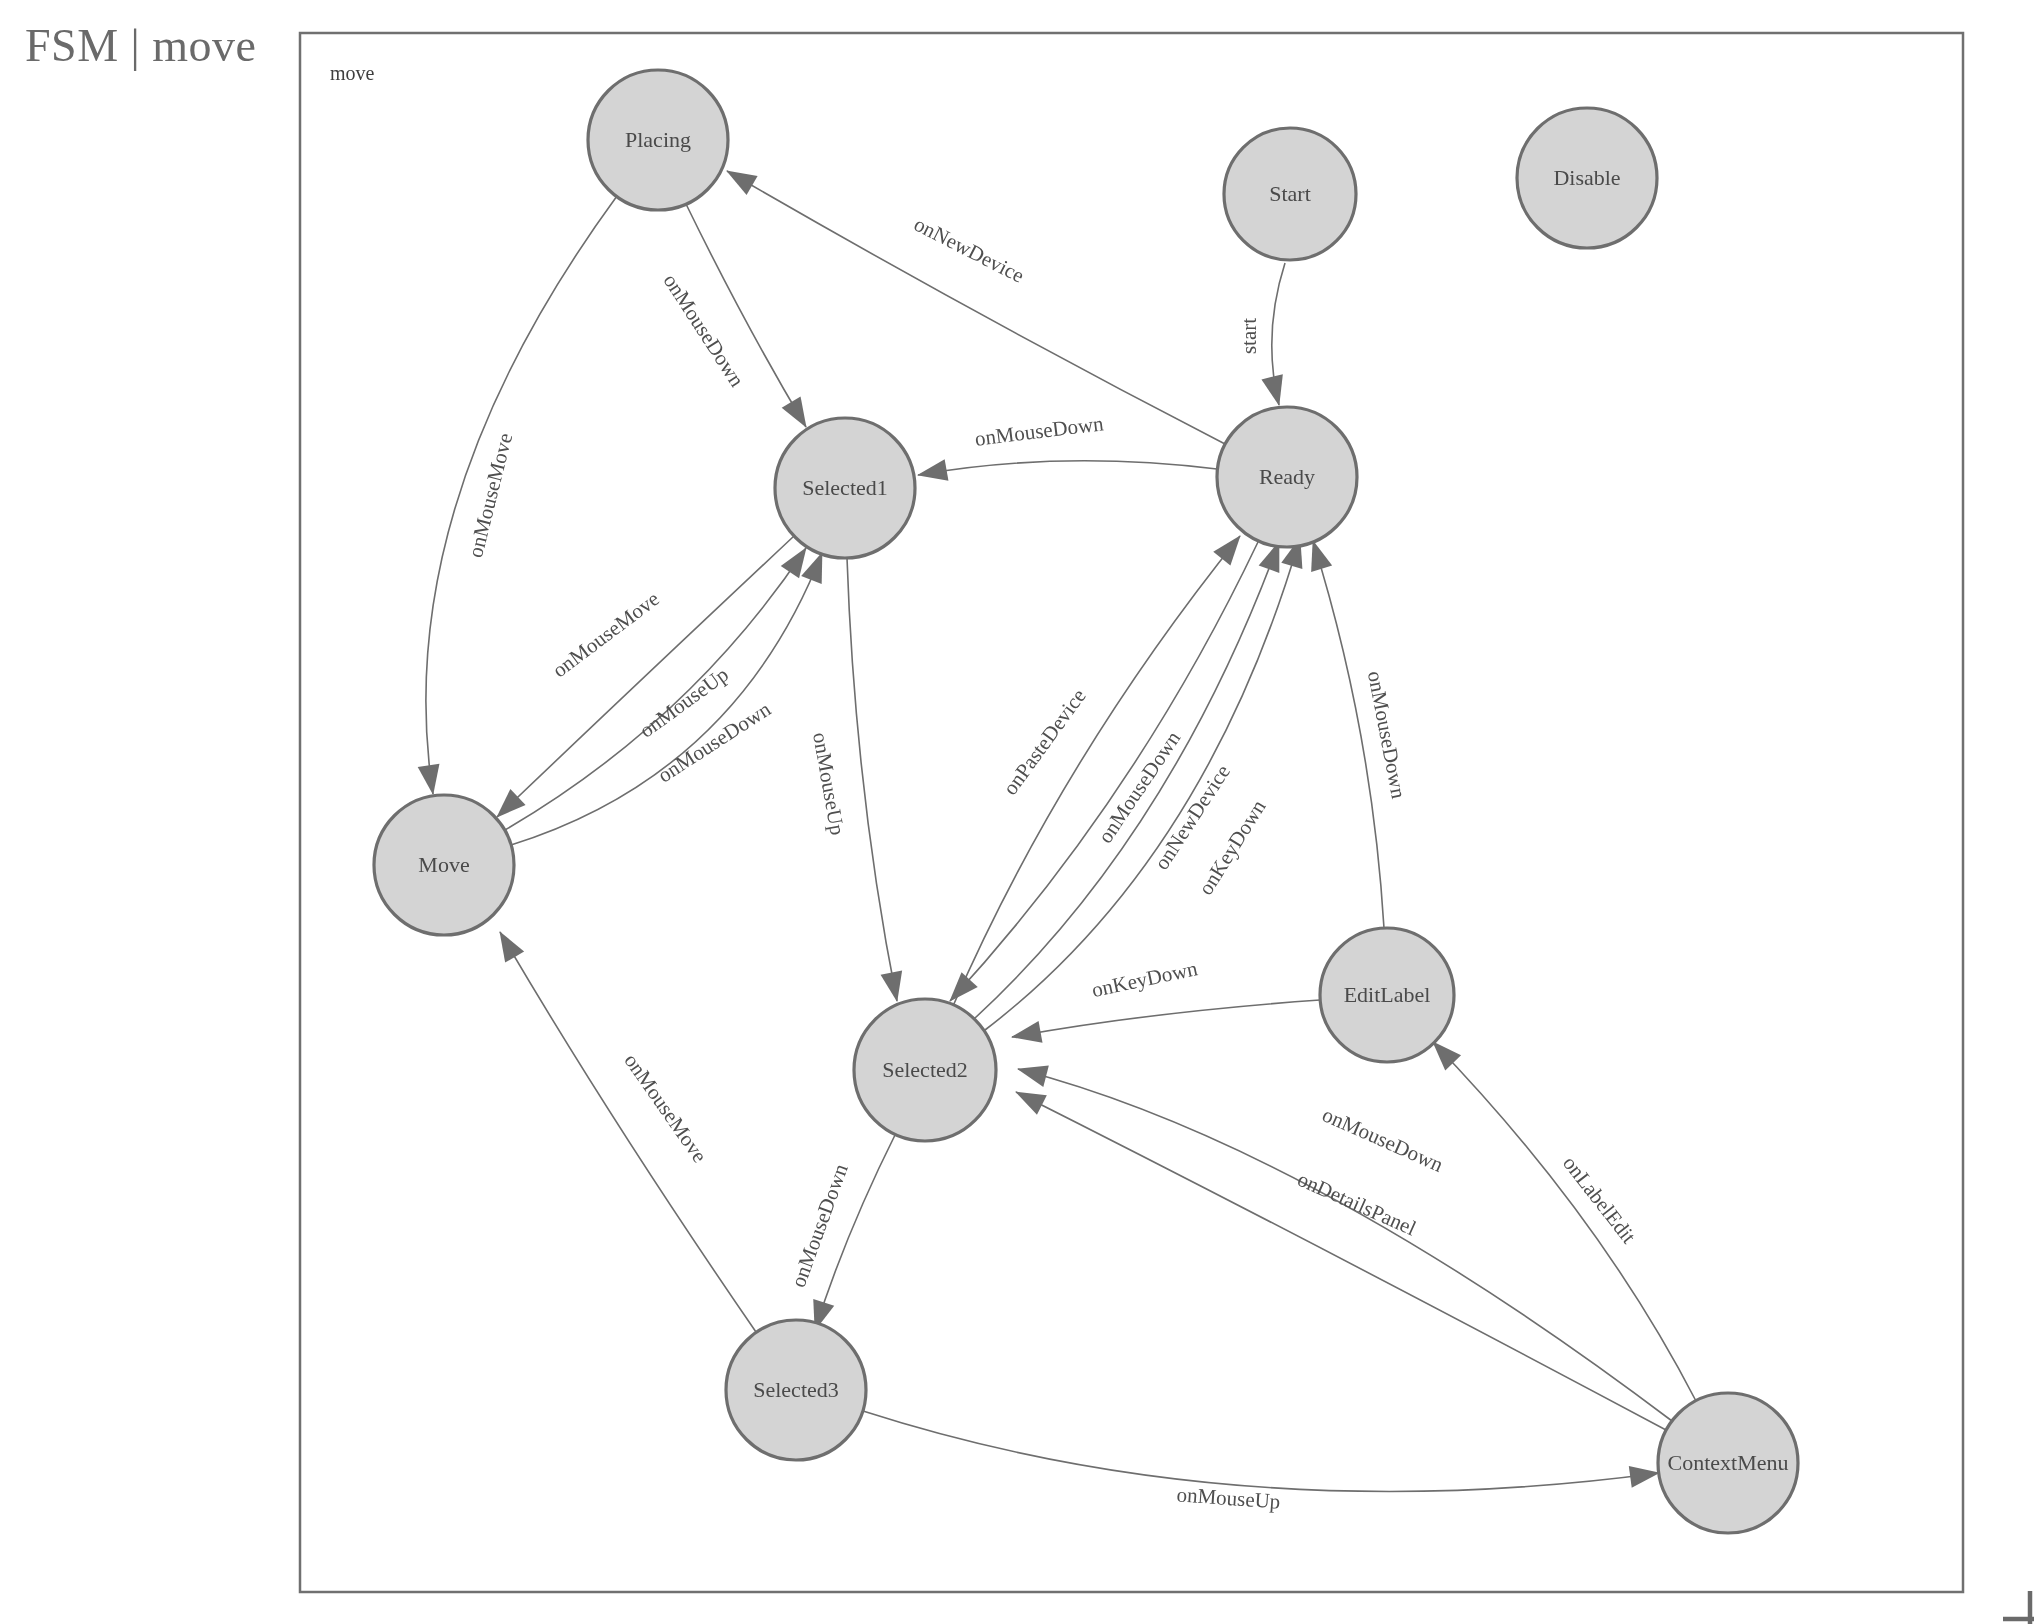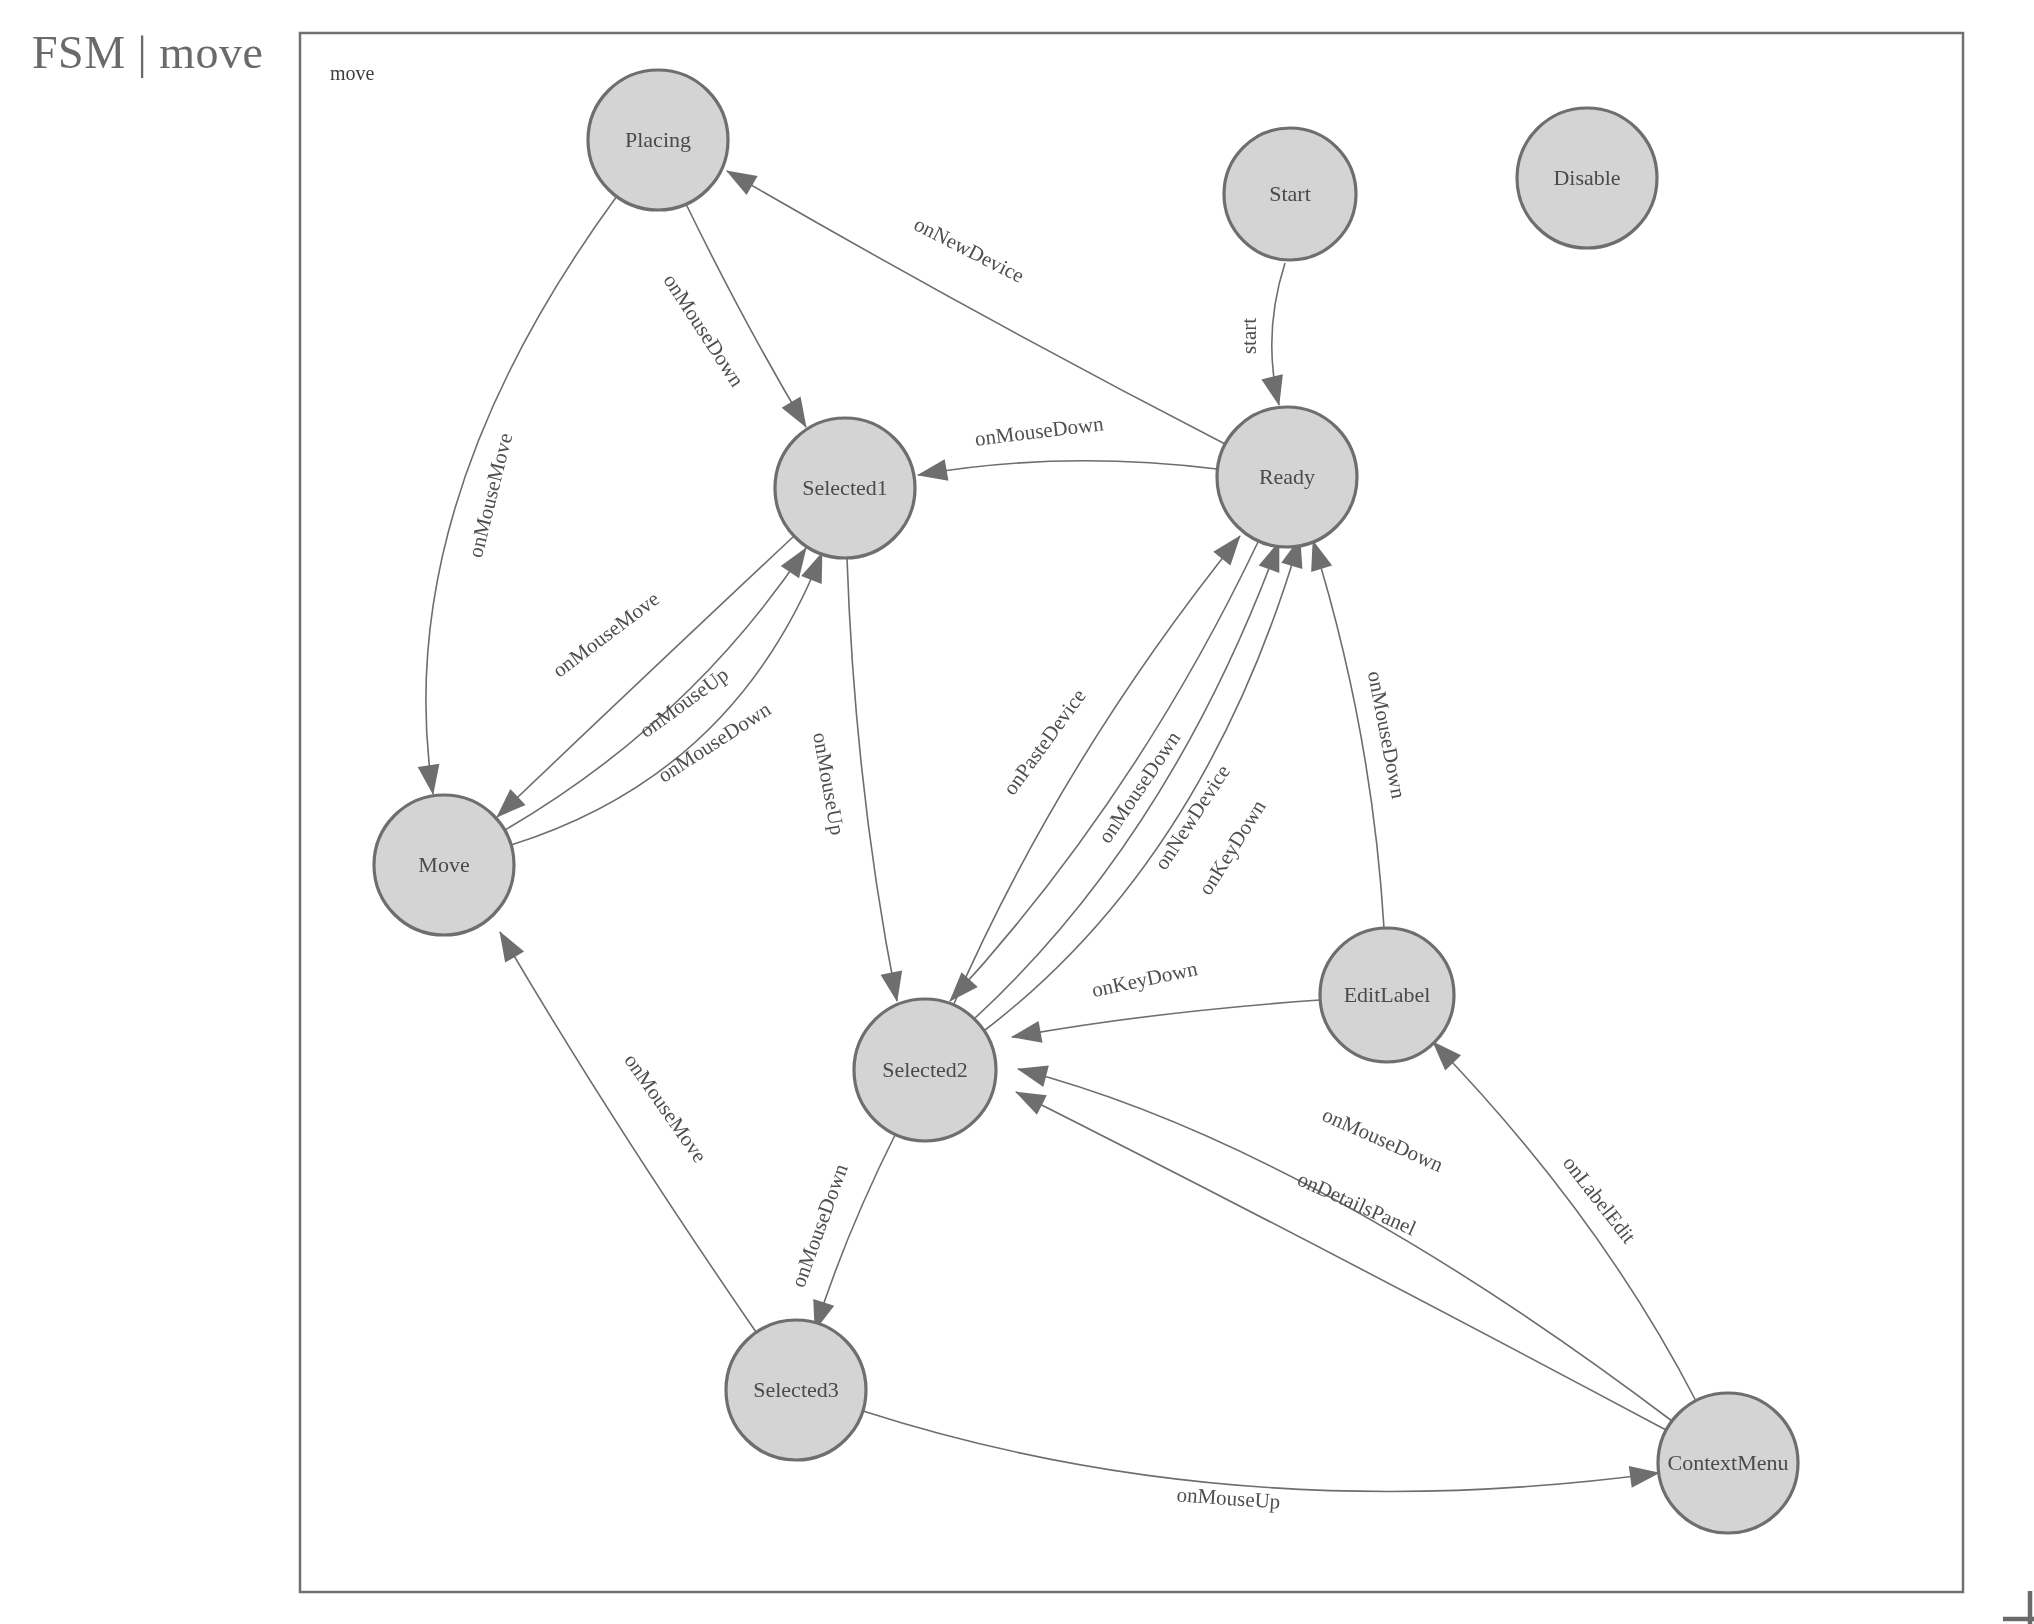--- a/index.html
+++ b/index.html
@@ -1,21 +1,21 @@
 <!DOCTYPE html>
 <html><head>
 <meta charset="utf-8">
 <style>
   html, body { margin: 0; padding: 0; background: #ffffff; }
   body {
     width: 2034px; height: 1624px; position: relative; overflow: hidden;
     font-family: "Liberation Serif", "DejaVu Serif", serif;
   }
   .page-title {
-    position: absolute; left: 20px; top: 14px; margin: 12px;
+    position: absolute; left: 20px; top: 14px; margin: 5px;
     font-size: 46px; font-weight: normal; letter-spacing: 0.5px;
   }
   svg.canvas { position: absolute; left: 0; top: 0; }
   svg text { user-select: none; }
   .state-shape { cursor: pointer; }
 </style>
 </head>
 <body style="background: rgb(255, 255, 255);">
 
 <h1 class="page-title" style="color: rgb(106, 106, 106);">FSM | move</h1>

